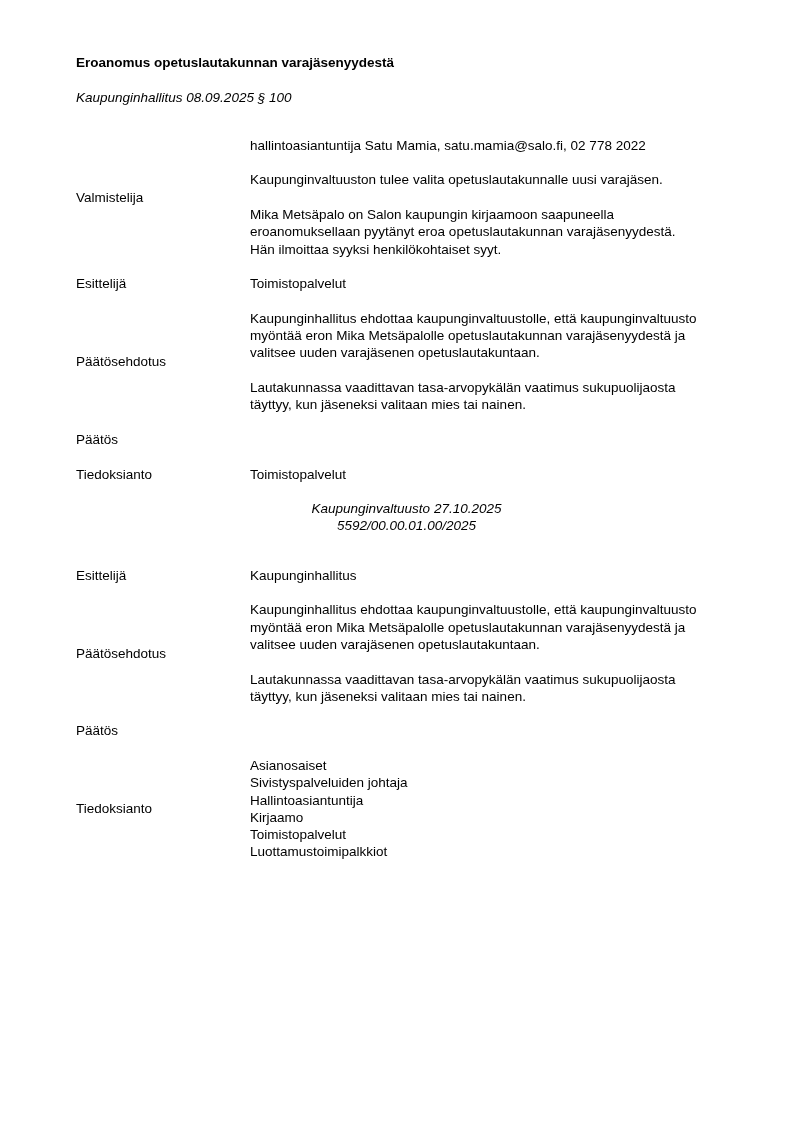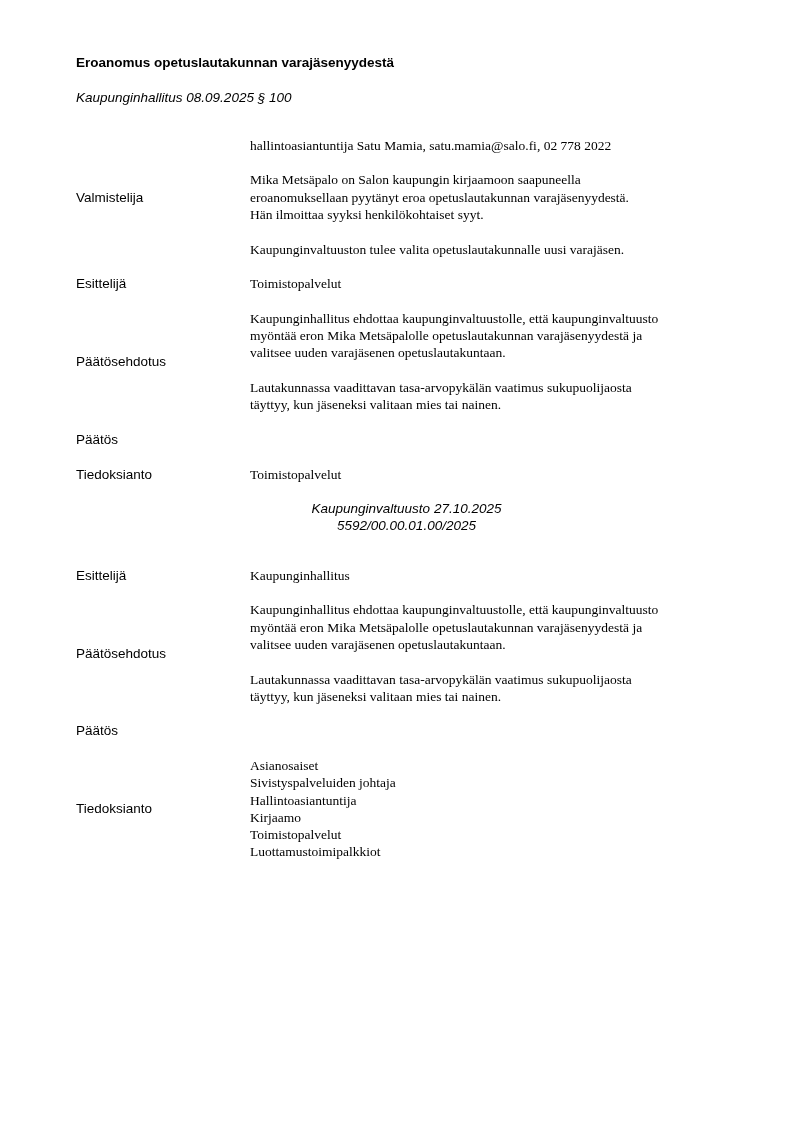--- a/index.html
+++ b/index.html
@@ -43,43 +43,42 @@
     width: 174px;
     flex-shrink: 0;
   }
   .row-value {
     flex: 1;
     min-width: 0;
   }
   .row-value p {
     margin: 0 0 17.3px 0;
     white-space: pre-line;
-    font-family: Liberation Serif, serif;
   }
   .row-value p:last-child { margin-bottom: 0; }
 </style>
 </head>
 <body>
 
 <div class="page">
 
   <h1 class="doc-title">Eroanomus opetuslautakunnan varajäsenyydestä</h1>
 
   <div class="section-heading">
     <div class="heading-line">Kaupunginhallitus 08.09.2025 § 100</div>
   </div>
 
   <div class="row">
     <div class="row-label">Valmistelija</div>
     <div class="row-value">
       <p>hallintoasiantuntija Satu Mamia, satu.mamia@salo.fi, 02 778 2022</p>
+      <p>Kaupunginvaltuuston tulee valita opetuslautakunnalle uusi varajäsen.</p>
       <p>Mika Metsäpalo on Salon kaupungin kirjaamoon saapuneella
 eroanomuksellaan pyytänyt eroa opetuslautakunnan varajäsenyydestä.
 Hän ilmoittaa syyksi henkilökohtaiset syyt.</p>
-      <p>Kaupunginvaltuuston tulee valita opetuslautakunnalle uusi varajäsen.</p>
     </div>
   </div>
 
   <div class="row">
     <div class="row-label">Esittelijä</div>
     <div class="row-value">
       <p>Toimistopalvelut</p>
     </div>
   </div>
 

